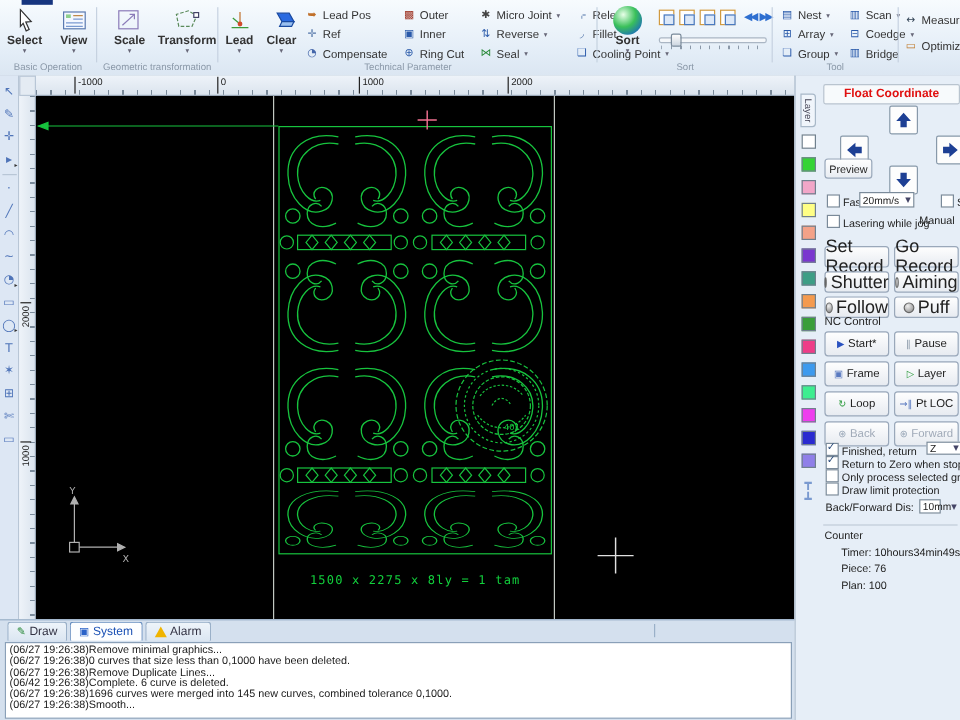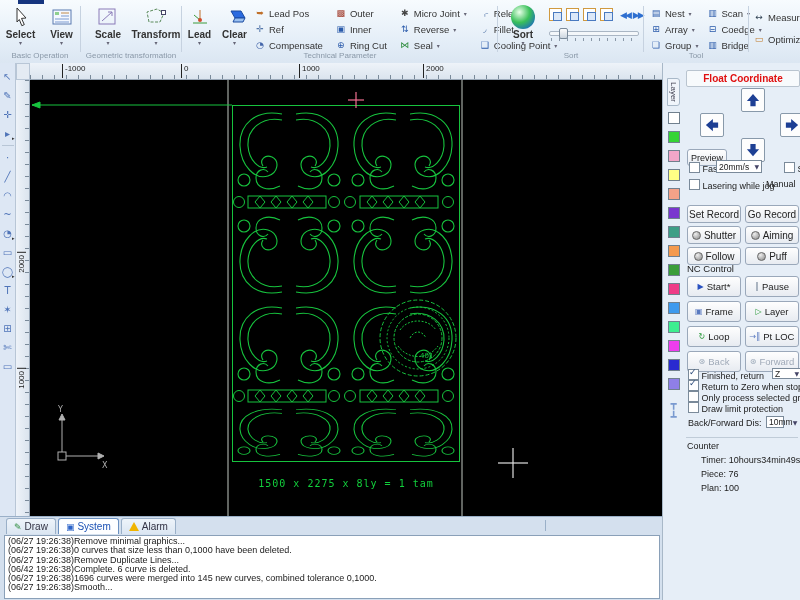--- a/index.html
+++ b/index.html
@@ -70,21 +70,21 @@
   .pbtn{position:absolute;background:linear-gradient(#fefefe,#e8ecf2);border:1px solid #9aa8ba;border-radius:3px;
         font-size:9px;display:flex;align-items:center;justify-content:center;color:#222;}
   .cb{display:inline-block;width:9px;height:9px;border:1px solid #7a8a9a;background:#fff;position:relative;vertical-align:-1px;}
   .cb.on::after{content:"\2713";position:absolute;left:0px;top:-3px;font-size:9px;color:#2a4a7a;}
   .rowtxt{position:absolute;font-size:9px;color:#222;white-space:nowrap;}
   .combo{position:absolute;height:13px;background:#fff;border:1px solid #7a8a9a;font-size:8.5px;color:#222;
          display:flex;align-items:center;justify-content:space-between;padding:0 2px;box-sizing:border-box;}
   .combo .ca{font-size:6px;color:#446;}
   .grid2{position:absolute;display:grid;grid-template-columns:54px 54px;gap:3px 4px;}
   .rbtn{height:16px;background:linear-gradient(#fefefe,#e7ebf1);border:1px solid #9aa8ba;border-radius:3px;
-        font-size:10px;display:flex;align-items:center;justify-content:center;gap:3px;color:#222;}
+        font-size:15px;display:flex;align-items:center;justify-content:center;gap:3px;color:#222;}
   .rbtn.tall{height:19px;font-size:9.5px;}
   .rbtn .bi{font-size:8px;line-height:8px;}
   .rbtn.off{color:#a0aab8;}
   .led{width:7px;height:7px;border-radius:50%;border:1px solid #666;background:radial-gradient(circle at 35% 30%,#eee,#888);}
   .opt{position:absolute;left:688px;font-size:9px;color:#222;white-space:nowrap;}
   .divline{position:absolute;left:686px;width:112px;height:1px;background:#c0ccd8;}
   
   .bottom{position:absolute;left:0;top:516px;width:662px;height:84px;background:#d4e0ee;border-top:1px solid #9ab0c8;box-sizing:border-box;}
   .tabs{position:absolute;left:6px;top:1px;height:16px;display:flex;gap:2px;}
   .tab{display:flex;align-items:center;gap:3px;padding:0 7px;font-size:10px;color:#334;
@@ -497,21 +497,21 @@
   <div class="jogbtn" style="left:780px;top:113px;">
     <svg width="14" height="14" viewBox="0 0 16 16" style="transform:rotate(90deg);">
         <path d="M8 1 L15 9 H11 V15 H5 V9 H1 Z" fill="#1d3f94"></path>
       </svg>
   </div>
   <div class="jogbtn" style="left:741px;top:138px;">
     <svg width="14" height="14" viewBox="0 0 16 16" style="transform:rotate(180deg);">
         <path d="M8 1 L15 9 H11 V15 H5 V9 H1 Z" fill="#1d3f94"></path>
       </svg>
   </div>
-  <div class="pbtn" style="left:687px;top:149px;width:38px;height:15px;">Preview</div>
+  <div class="pbtn" style="left:687px;top:132px;width:38px;height:15px;">Preview</div>
 
   <div class="rowtxt" style="left:689px;top:162px;">
     <span class="cb"></span>
     <span>Fast</span>
   </div>
   <div class="combo" style="left:716px;top:160px;width:46px;">
     <span>20mm/s</span>
       <span class="ca glyph">▼</span>
   </div>
   <div class="rowtxt" style="left:784px;top:162px;">

